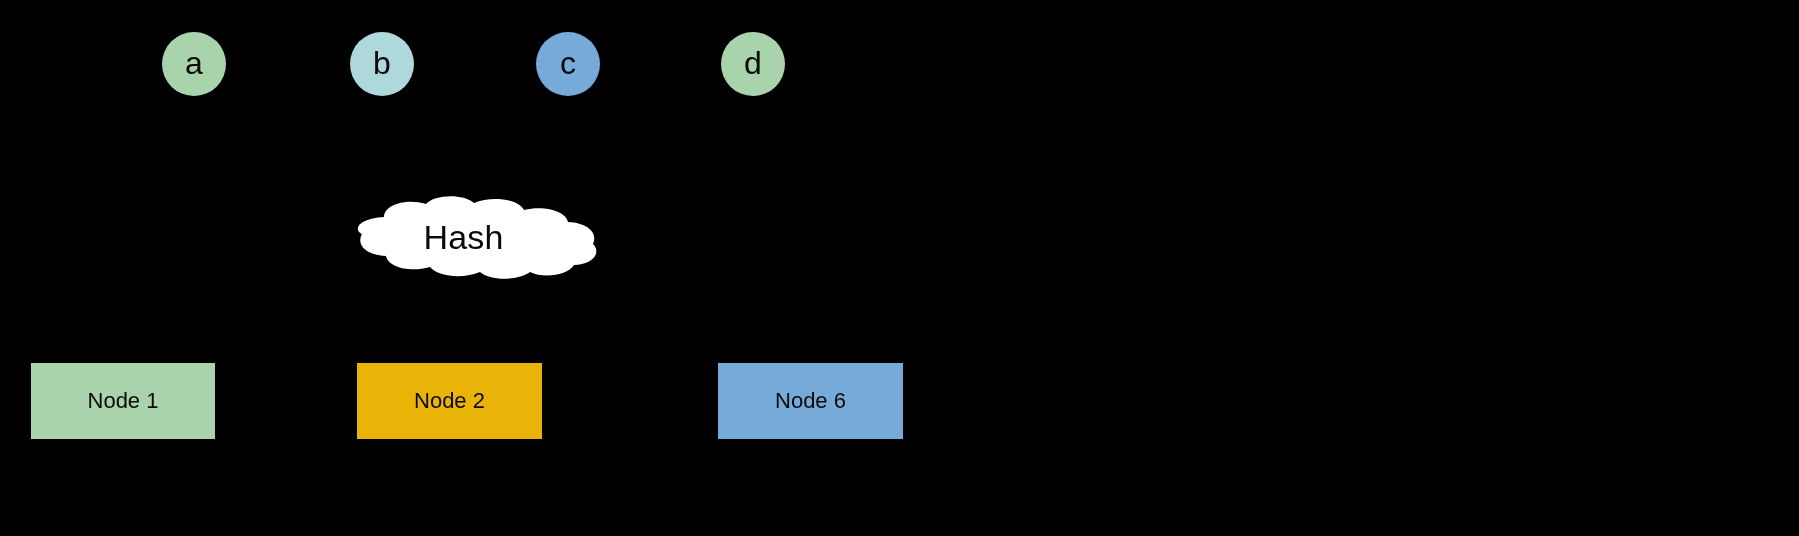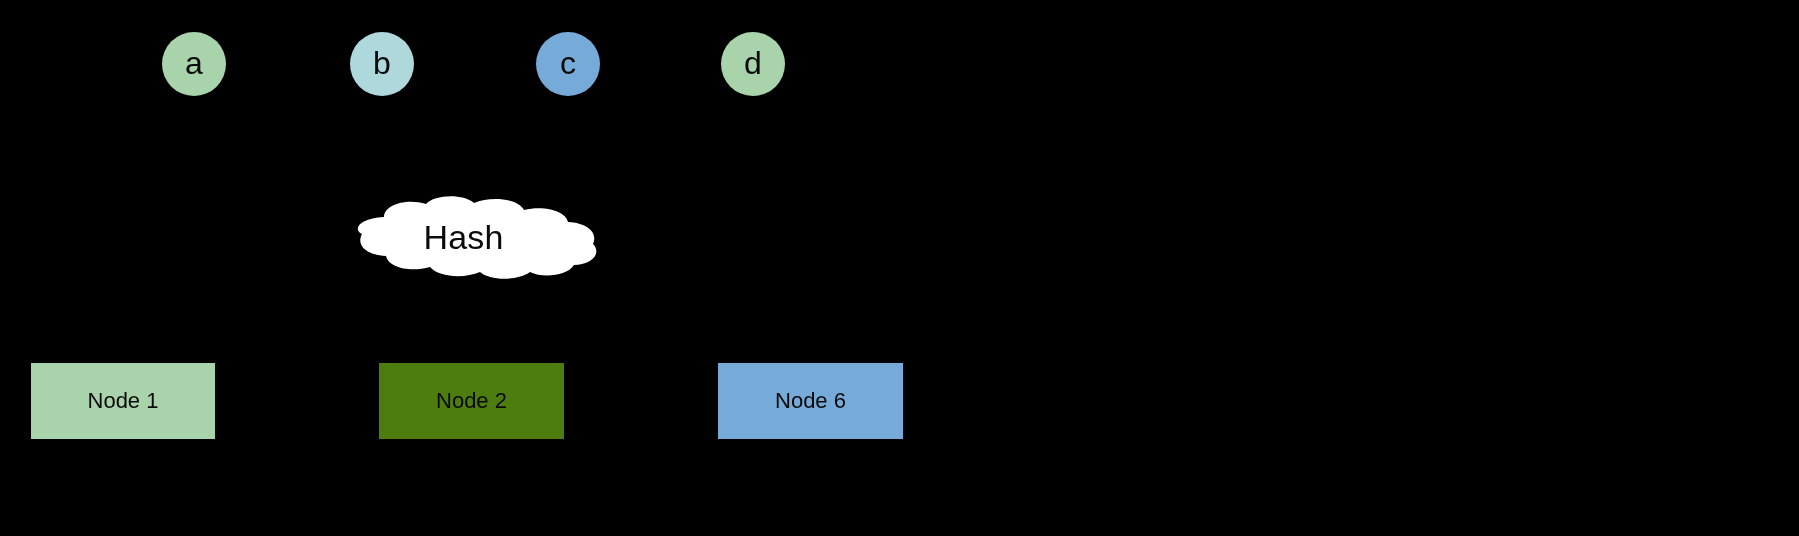--- a/index.html
+++ b/index.html
@@ -114,20 +114,20 @@
         Z" fill="#ffffff"></path>
     </svg>
     <div class="cloud-text" style="color: rgb(10, 10, 10);">
       <span>Hash</span>
     </div>
   </div>
 
   <div class="node-box" id="box-node1" style="left: 31px; top: 363px; width: 184px; background: rgb(169, 211, 171);">
     <span>Node 1</span>
   </div>
-  <div class="node-box" id="box-node2" style="left: 357px; top: 363px; width: 185px; background: #4d7c0f; margin-left: 22px;">
+  <div class="node-box" id="box-node2" style="left: 357px; top: 363px; width: 185px; background: #eab308;">
     <span>Node 2</span>
   </div>
   <div class="node-box" id="box-node3" style="left: 718px; top: 363px; width: 185px; background: rgb(118, 170, 217);">
     <span>Node 6</span>
   </div>
 
 </div>
 
 </body></html>

